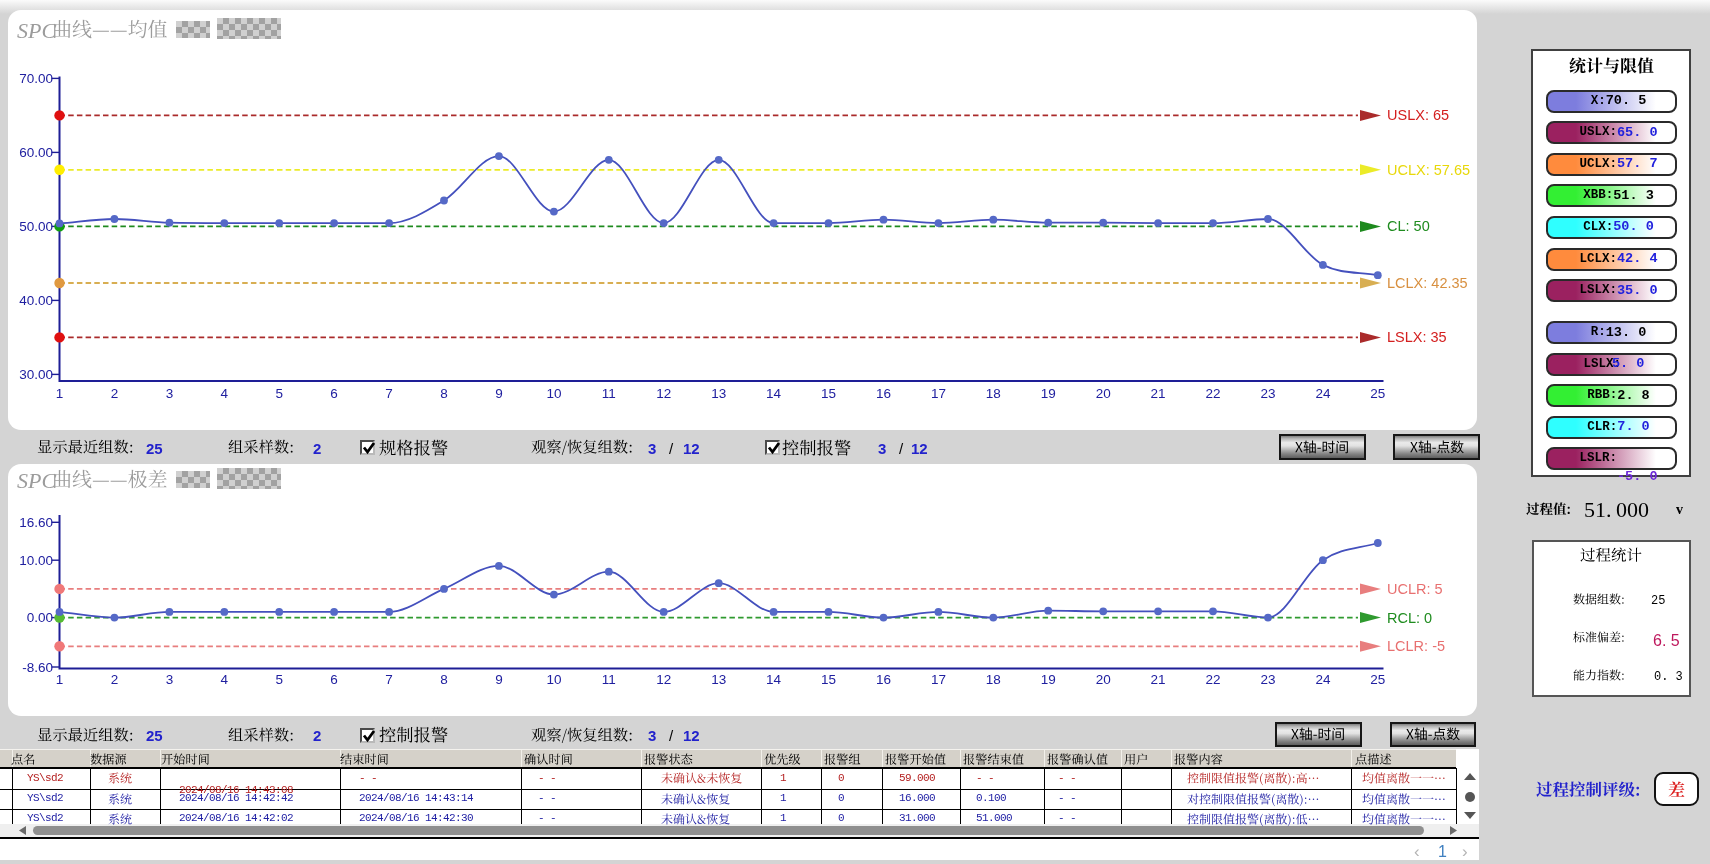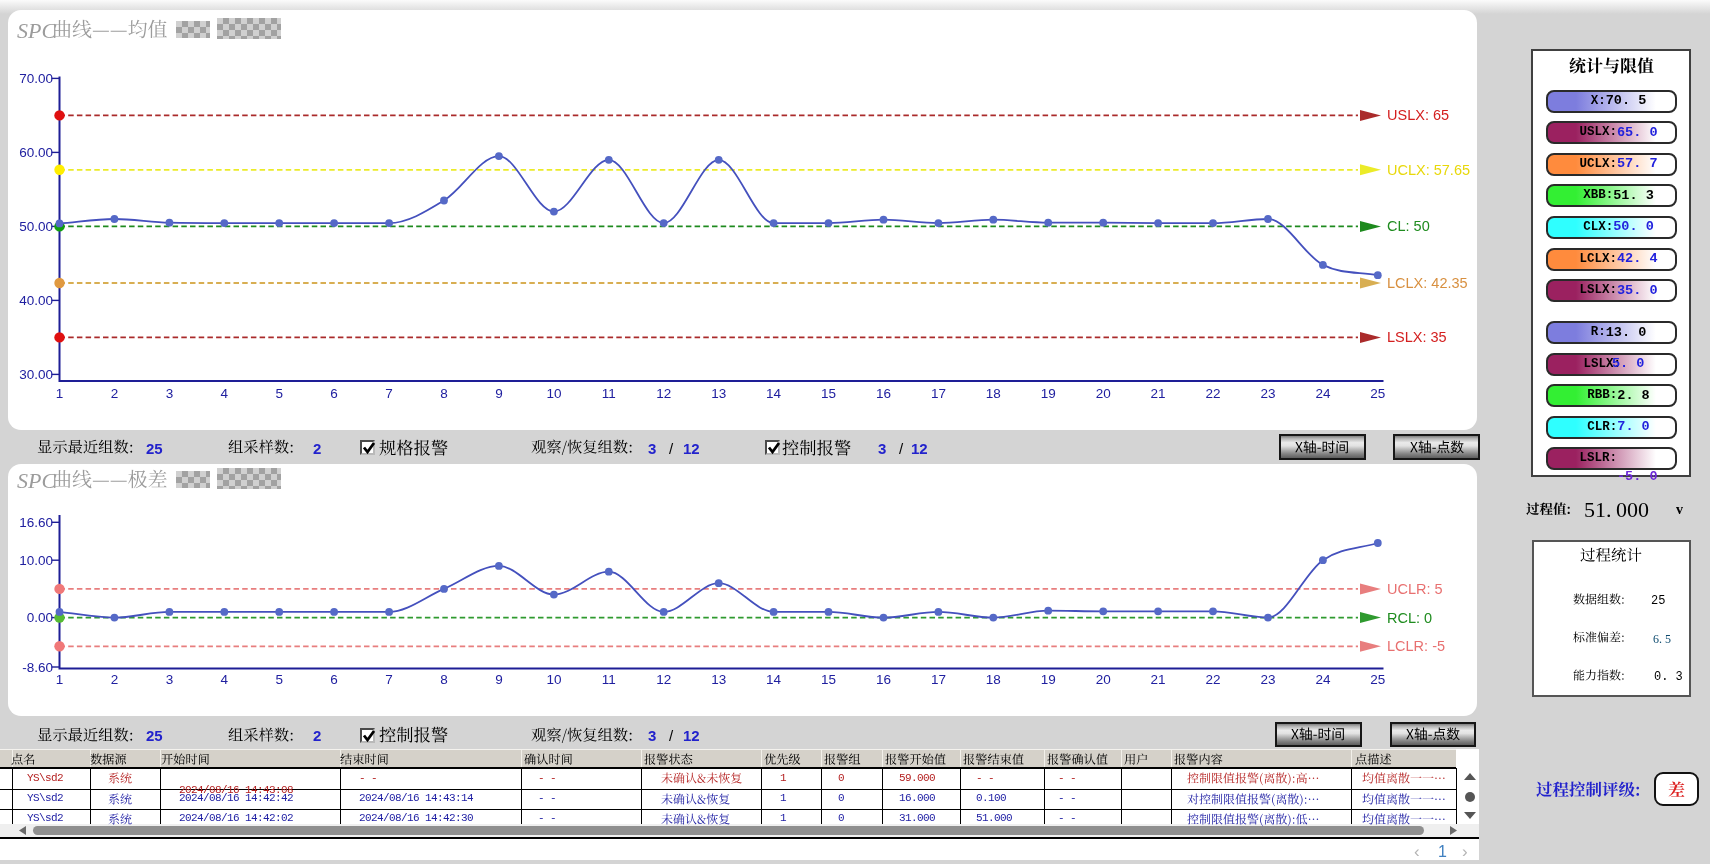--- a/index.html
+++ b/index.html
@@ -749,21 +749,21 @@
 <span class="abs" style="left:1651px;top:594px;font-family:'Liberation Mono',monospace;font-size:12px;color:#000">25</span>
 <svg style="position:absolute;left:1573px;top:631.4px;width:51.9px;height:12.5px;overflow:visible;z-index:5" viewBox="0 -880 4327 1040">
     <g fill="#000" transform="scale(1,-1)">
       <use href="#q82" x="0"></use>
       <use href="#q83" x="1000"></use>
       <use href="#q84" x="2000"></use>
       <use href="#q6" x="3000"></use>
       <use href="#q13" x="4000"></use>
     </g>
   </svg>
-<span class="abs" style="left:1653px;top:632px;font-family:Liberation Serif, serif;font-size:12px;color:#0c4a6e">6. 5</span>
+<span class="abs" style="left:1653px;top:632px;font-family:Liberation Sans, sans-serif;font-size:16px;color:#be185d">6. 5</span>
 <svg style="position:absolute;left:1573px;top:669.4px;width:51.9px;height:12.5px;overflow:visible;z-index:5" viewBox="0 -880 4327 1040">
     <g fill="#000" transform="scale(1,-1)">
       <use href="#q85" x="0"></use>
       <use href="#q86" x="1000"></use>
       <use href="#q87" x="2000"></use>
       <use href="#q12" x="3000"></use>
       <use href="#q13" x="4000"></use>
     </g>
   </svg>
 <span class="abs" style="left:1654px;top:670px;font-family:'Liberation Mono',monospace;font-size:12px;color:#000">0. 3</span>

